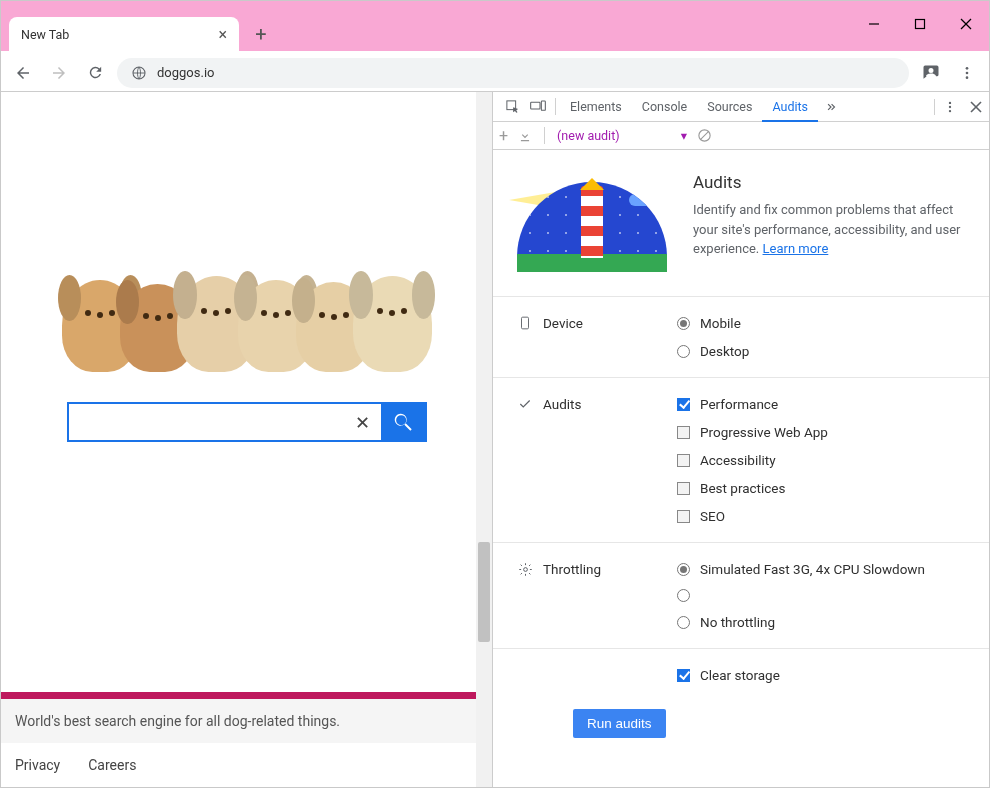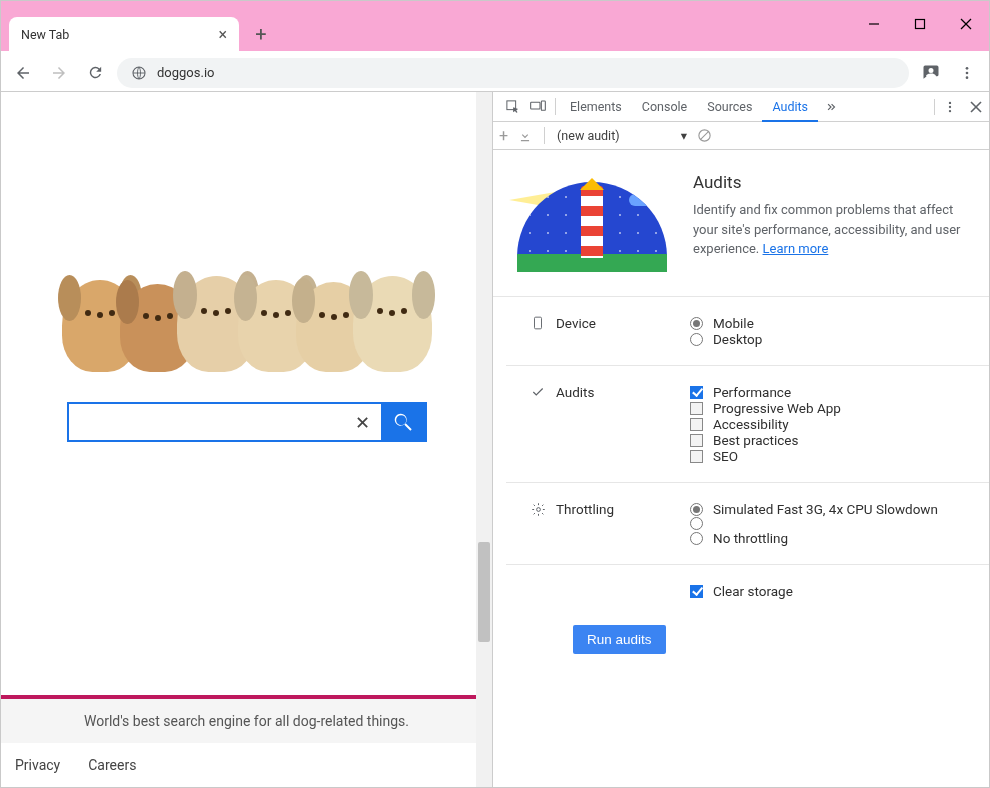--- a/index.html
+++ b/index.html
@@ -43,57 +43,57 @@
   .p5 { width:78px; height:90px; background:#e6cfa5; margin-right:-18px; z-index:5;}
   .p6 { width:82px; height:96px; background:#eadab5; z-index:6;}
   .pup .face { position:absolute; top:35%; left:50%; transform:translateX(-50%); width:6px; height:6px; background:#402a12; border-radius:50%; box-shadow: -12px -2px 0 #402a12, 12px -2px 0 #402a12; }
 
   .searchbar { margin-top:30px; display:flex; height:40px; width:360px; border:2px solid #1a73e8; }
   .searchbar input { flex:1; border:none; outline:none; padding:0 10px; font-size:14px; background:#fff; }
   .searchbar .clear { width:36px; display:flex; align-items:center; justify-content:center; color:#444; font-size:18px; background:#fff;}
   .searchbar .go { width:44px; background:#1a73e8; display:flex; align-items:center; justify-content:center; }
   .searchbar .go svg { fill:#fff; }
 
-  .page-footer { border-top:4px solid #be185d;text-align:center; }
+  .page-footer { border-top:7px solid #be185d; }
   .tagline { padding:14px 14px; background:#f5f5f5; color:#555; font-size:14px;}
   .footer-links { padding:14px 14px; display:flex; gap:28px; color:#444; font-size:14px;}
 
   
   .devtools { flex:1; display:flex; flex-direction:column; background:#fff; min-width:0;}
   .dt-tabbar { height:30px; border-bottom:1px solid #d0d0d0; display:flex; align-items:stretch; padding-left:6px; gap:0; color:#5f6368; font-size:12.5px;}
   .dt-tabbar .ico { width:26px; display:flex; align-items:center; justify-content:center; }
   .dt-tabbar .sep { width:1px; background:#d0d0d0; margin:6px 4px;}
   .dt-tab { padding:0 10px; display:flex; align-items:center; cursor:default; }
   .dt-tab.active { color:#1a73e8; border-bottom:2px solid #1a73e8; margin-bottom:-1px; }
   .dt-tabbar .spacer { flex:1; }
 
   .dt-toolbar { height:28px; border-bottom:1px solid #d0d0d0; display:flex; align-items:center; padding:0 6px; gap:10px; color:#9a9a9a; font-size:12.5px;}
   .dt-toolbar .sep { width:1px; align-self:stretch; background:#d0d0d0; margin:5px 2px;}
-  .dt-toolbar .dropdown { flex:0 0 130px; display:flex; align-items:center; justify-content:space-between; color:#404040;}
+  .dt-toolbar .dropdown { flex:0 0 130px; display:flex; align-items:center; justify-content:space-between; color:#a21caf;}
 
   .audits-body { flex:1; overflow:auto; padding:0 0 20px 0;}
   .audits-hero { display:flex; gap:26px; padding:22px 24px 24px 24px; border-bottom:1px solid #e6e6e6;}
   .lighthouse { width:150px; height:100px; position:relative; flex-shrink:0;}
   .lh-sky { position:absolute; bottom:0; left:0; right:0; height:90px; background:#2547d0; border-top-left-radius:80px; border-top-right-radius:80px; overflow:hidden;}
   .lh-ground { position:absolute; bottom:0; left:0; right:0; height:18px; background:#34a853;}
   .lh-tower { position:absolute; bottom:14px; left:50%; transform:translateX(-50%); width:22px; height:72px; background:repeating-linear-gradient(180deg,#ea4335 0 10px,#fff 10px 20px); border-radius:3px 3px 0 0;}
   .lh-top { position:absolute; top:-8px; left:50%; transform:translateX(-50%); width:0; height:0; border-left:12px solid transparent; border-right:12px solid transparent; border-bottom:12px solid #fbbc04;}
   .lh-beam { position:absolute; bottom:60px; left:-8px; width:0; height:0; border-top:12px solid transparent; border-bottom:12px solid transparent; border-right:70px solid rgba(255,235,130,.85);}
   .lh-cloud { position:absolute; top:12px; right:14px; width:24px; height:12px; background:#6aa2ff; border-radius:10px;}
   .lh-sky::before { content:""; position:absolute; inset:0; background-image: radial-gradient(#fff 1px, transparent 1px); background-size:18px 18px; background-position: 4px 6px; opacity:.5;}
 
   .hero-text h2 { margin:0 0 8px 0; font-size:17px; font-weight:400; color:#333;}
   .hero-text p { margin:0; font-size:13px; color:#5f6368; line-height:1.5;}
   .hero-text a { color:#1a73e8; text-decoration:underline; }
 
-  .section { display:flex; padding:18px 24px; border-bottom:1px solid #e6e6e6;margin-left:13px; }
+  .section { display:flex; padding:18px 24px; border-bottom:1px solid #e6e6e6; }
   .section:last-of-type { border-bottom:none; }
   .section-label { width:160px; display:flex; align-items:flex-start; gap:10px; color:#303030; font-size:13.5px;}
   .section-label .ico { width:16px; height:16px; color:#5f6368; display:flex; align-items:center; justify-content:center;}
-  .section-opts { flex:1; display:flex; flex-direction:column; font-size:13.5px; color:#303030;}
+  .section-opts { flex:1; display:flex; flex-direction:column; gap:12px; font-size:13.5px; color:#303030;}
   .opt { display:flex; align-items:center; gap:10px; }
   .radio { width:13px; height:13px; border:1.5px solid #767676; border-radius:50%; display:inline-flex; align-items:center; justify-content:center; background:#fff;}
   .radio.checked::after { content:""; width:7px; height:7px; background:#767676; border-radius:50%;}
   .cbox { width:13px; height:13px; border:1.5px solid #888; background:#f3f3f3; display:inline-flex; align-items:center; justify-content:center;}
   .cbox.checked { background:#1a73e8; border-color:#1a73e8;}
   .cbox.checked::after { content:""; width:4px; height:8px; border:solid #fff; border-width:0 2px 2px 0; transform:rotate(40deg) translateY(-1px);}
   .run-row { padding:8px 24px 0 80px;}
   .run-btn { background:#3b84f2; color:#fff; border:none; padding:7px 14px; font-size:13.5px; border-radius:2px; }
 
   svg { display:block; }

